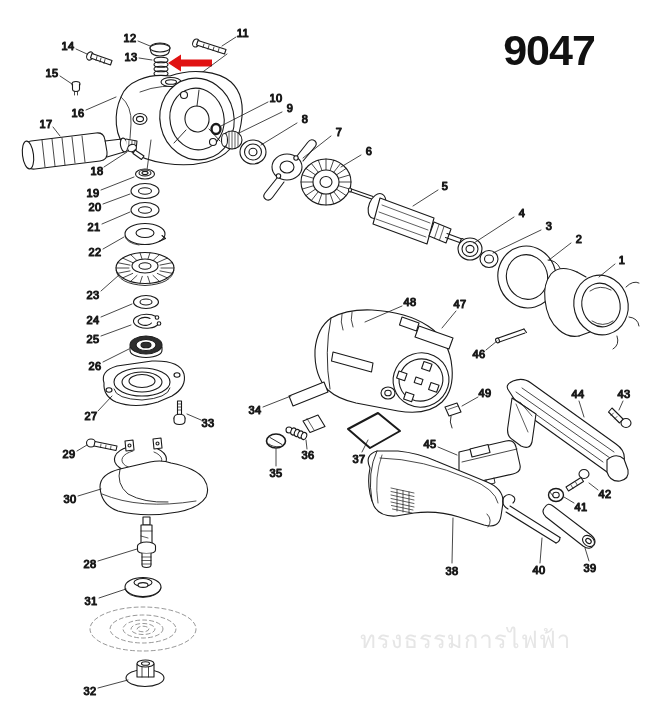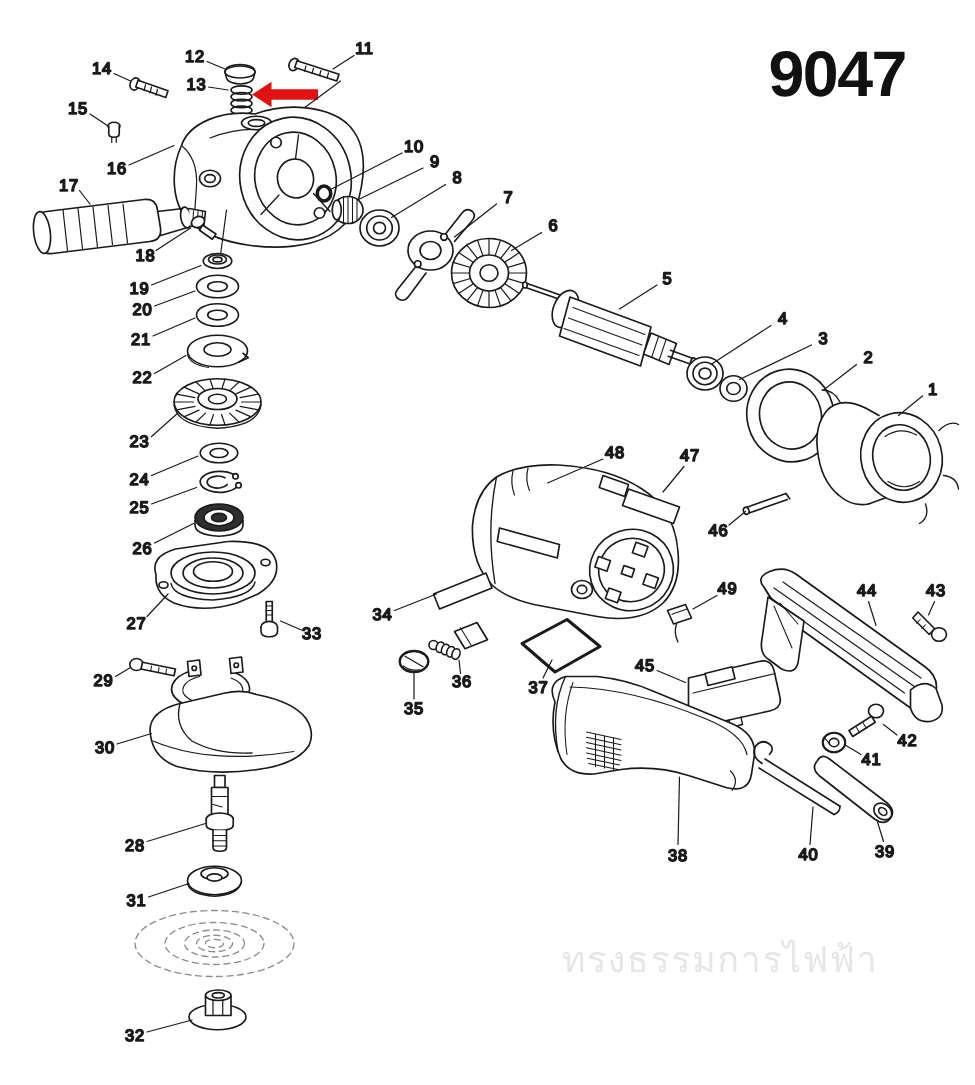--- a/index.html
+++ b/index.html
@@ -1,23 +1,23 @@
 <!DOCTYPE html>
 <html><head>
 <meta charset="utf-8">
 <style>
   html,body{margin:0;padding:0;}
   body{width:650px;height:723px;background:#ffffff;position:relative;overflow:hidden;
        font-family:"Liberation Sans",sans-serif;}
   #stage{position:absolute;left:0;top:0;width:650px;height:723px;}
-  #model-number{position:absolute;left:494px;top:26px;width:110px;text-align:right;
+  #model-number{position:absolute;left:494px;top:26px;width:110px;text-align:center;
        font-size:43px;font-weight:bold;color:#111;letter-spacing:-1px;
        font-family:"Liberation Sans",sans-serif;}
   #watermark{position:absolute;left:360px;top:620px;width:240px;font-size:24px;
-       color:#e6e6e6;letter-spacing:1px;white-space:nowrap;text-align:center;}
+       color:#e6e6e6;letter-spacing:1px;white-space:nowrap;}
   svg{position:absolute;left:0;top:0;}
   #labels-layer text{font:11px "Liberation Sans",sans-serif;fill:#1c1c1c;
        text-anchor:middle;dominant-baseline:central;letter-spacing:0.5px;}
   #labels-layer line{stroke:#1a1a1a;stroke-width:0.8;}
 </style>
 </head>
 <body>
 
 <div id="stage">
 

